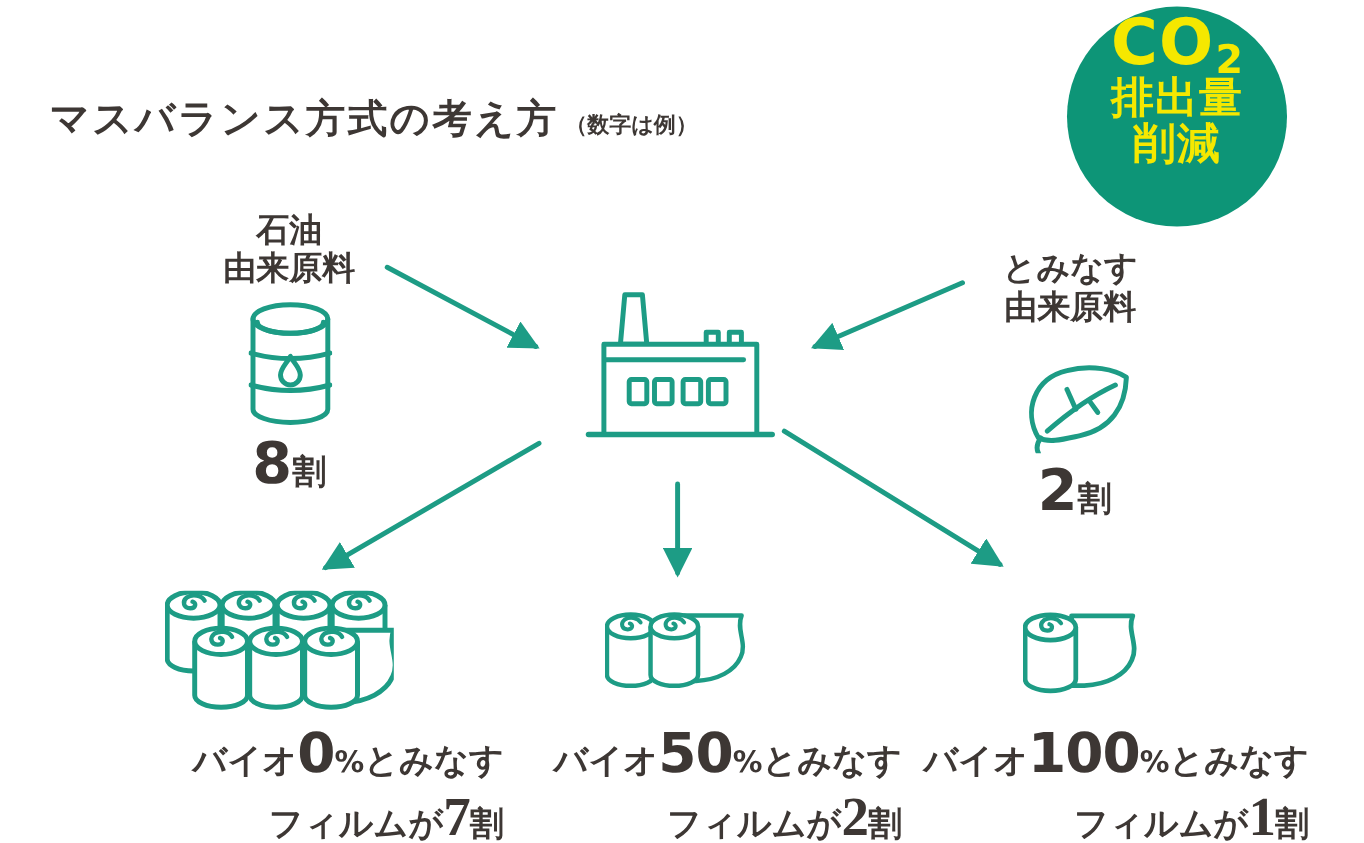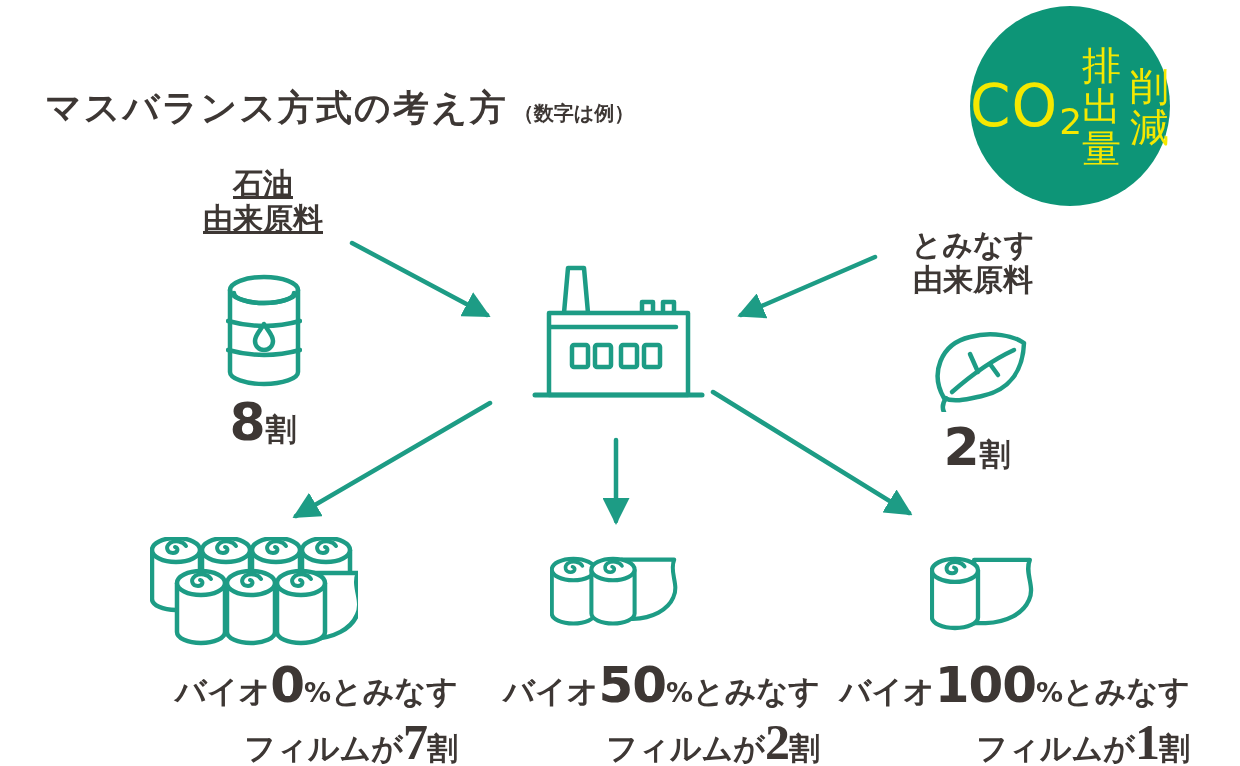--- a/index.html
+++ b/index.html
@@ -16,23 +16,23 @@
   .abs{position:absolute;}
   .ctr{text-align:center;}
 
   
   .title-row{left:45px;top:84px;display:flex;align-items:baseline;white-space:nowrap;}
   .title{font-size:36px;font-weight:700;letter-spacing:2px;color:var(--ink);}
   .subtitle{font-size:20px;font-weight:700;margin-left:6px;color:var(--ink);}
 
   
   .badge{left:970px;top:6px;width:200px;height:200px;border-radius:50%;
-         background:var(--badge-green);display:flex;flex-direction:row;
+         background:var(--badge-green);display:flex;flex-direction:column;
          align-items:center;justify-content:flex-start;color:var(--badge-yellow);
-         font-weight:400;line-height:1.06;padding-top:2px;}
+         font-weight:700;line-height:1.06;padding-top:2px;}
   .badge .co2line{font-size:58px;letter-spacing:1px;}
   .badge .co2sub{font-size:36px;position:relative;top:8px;left:1px;}
   .badge .kline{font-size:39px;letter-spacing:1px;}
 
   
   .src-label{font-size:30px;font-weight:700;line-height:1.15;color:var(--ink);}
   .share .num{font-size:52px;font-weight:700;}
   .share .unit{font-size:31px;font-weight:700;}
   .share{line-height:1;}
 
@@ -55,21 +55,21 @@
     <span class="title">マスバランス方式の考え方</span>
     <span class="subtitle">（数字は例）</span>
   </div>
 
   <div class="abs badge">
     <div class="co2line"><span>CO</span><span class="co2sub">2</span></div>
     <div class="kline">排出量</div>
     <div class="kline">削減</div>
   </div>
 
-  <div class="abs ctr src-label" style="left:163px;top:167px;width:200px;text-decoration:underline;">
+  <div class="abs ctr src-label" style="left:163px;top:193px;width:200px;">
     <div>石油</div>
     <div>由来原料</div>
   </div>
 
   <svg class="abs" style="left:226px;top:274px;" width="76" height="116" viewBox="0 0 76 116">
     <g fill="none" stroke="#1d9c85" stroke-width="4.5" stroke-linecap="round" stroke-linejoin="round">
       <path d="M4,16 L4,98 A34,12 0 0 0 72,98 L72,16"></path>
       <path d="M2,47 Q38,57 74,47"></path>
       <path d="M2,76 Q38,86 74,76"></path>
       <ellipse cx="38" cy="16" rx="34" ry="13"></ellipse>

